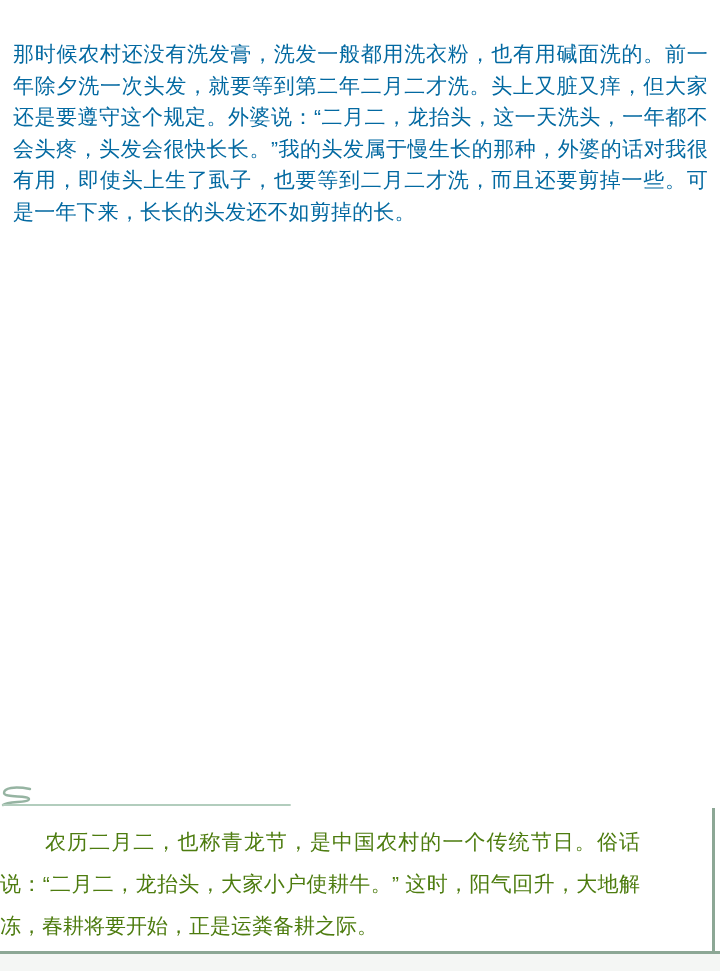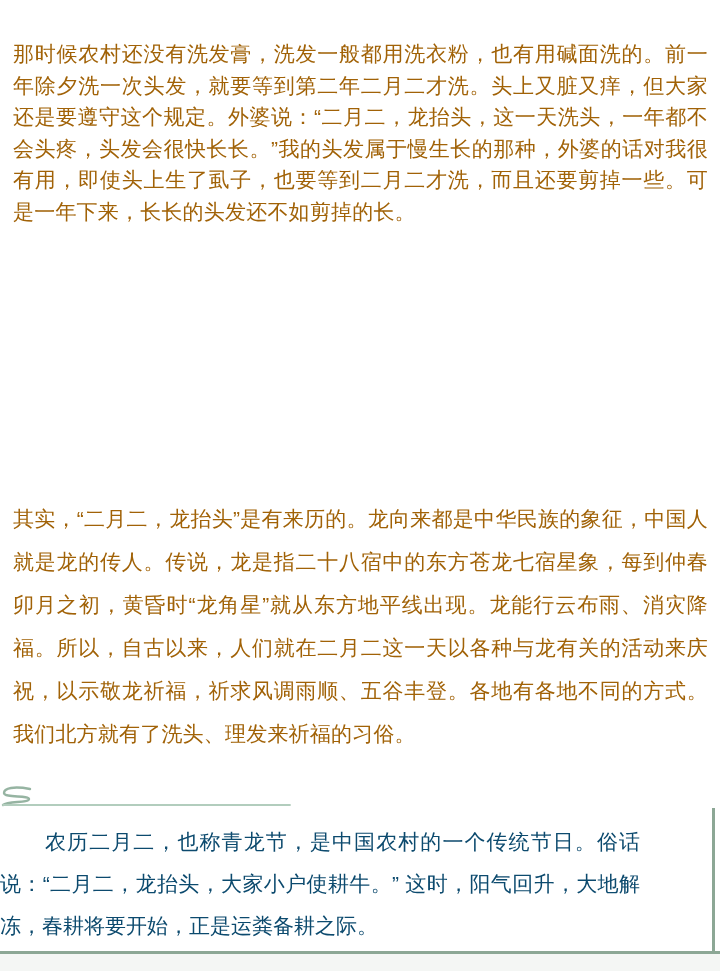--- a/index.html
+++ b/index.html
@@ -9,21 +9,21 @@
     height: 971px;
     background: #ffffff;
     overflow: hidden;
     font-family: "Liberation Sans", "DejaVu Sans", sans-serif;
   }
   .para {
     position: absolute;
     left: 13px;
     width: 695px;
     font-size: 21px;
-    color: #a16207;
+    color: #0369a1;
     text-align: justify;
     letter-spacing: 0.2px;
     word-break: break-all;
   }
   .para-1 { top: 38px;  line-height: 31.5px; }
   .para-2 { top: 258px; line-height: 43px; }
   .para-3 { top: 497px; line-height: 43px; }
 
   .deco-svg {
     position: absolute;
@@ -33,21 +33,21 @@
     height: 24px;
   }
 
   .quote-text {
     position: absolute;
     left: 0;
     top: 821px;
     width: 640px;
     font-size: 21px;
     line-height: 42px;
-    color: #0c4a6e;
+    color: #4d7c0f;
     text-indent: 45px;
     text-align: justify;
     word-break: break-all;
   }
 
   .quote-vline {
     position: absolute;
     left: 712px;
     top: 808px;
     width: 3px;
@@ -72,21 +72,20 @@
   }
 </style>
 </head>
 <body>
 
 <div class="page">
 
   <div class="para para-1">那时候农村还没有洗发膏，洗发一般都用洗衣粉，也有用碱面洗的。前一年除夕洗一次头发，就要等到第二年二月二才洗。头上又脏又痒，但大家还是要遵守这个规定。外婆说：“二月二，龙抬头，这一天洗头，一年都不会头疼，头发会很快长长。”我的头发属于慢生长的那种，外婆的话对我很有用，即使头上生了虱子，也要等到二月二才洗，而且还要剪掉一些。可是一年下来，长长的头发还不如剪掉的长。</div>
 
 
-  <div class="para para-3">其实，“二月二，龙抬头”是有来历的。龙向来都是中华民族的象征，中国人就是龙的传人。传说，龙是指二十八宿中的东方苍龙七宿星象，每到仲春卯月之初，黄昏时“龙角星”就从东方地平线出现。龙能行云布雨、消灾降福。所以，自古以来，人们就在二月二这一天以各种与龙有关的活动来庆祝，以示敬龙祈福，祈求风调雨顺、五谷丰登。各地有各地不同的方式。我们北方就有了洗头、理发来祈福的习俗。</div>
 
   <svg class="deco-svg" viewBox="0 0 300 24" aria-hidden="true">
     <path d="M30 4 C14 1 4 3 4 8 C4 13 29 10 29 14 C29 18 8 16 3 20" fill="none" stroke="#96b4a2" stroke-width="2.4" stroke-linecap="round"></path>
     <path d="M3 20 L290 20" fill="none" stroke="#b2cdbd" stroke-width="1.8" stroke-linecap="round"></path>
   </svg>
 
   <div class="quote-text">农历二月二，也称青龙节，是中国农村的一个传统节日。俗话说：“二月二，龙抬头，大家小户使耕牛。” 这时，阳气回升，大地解冻，春耕将要开始，正是运粪备耕之际。</div>
 
   <div class="quote-vline"></div>
   <div class="bottom-line"></div>

